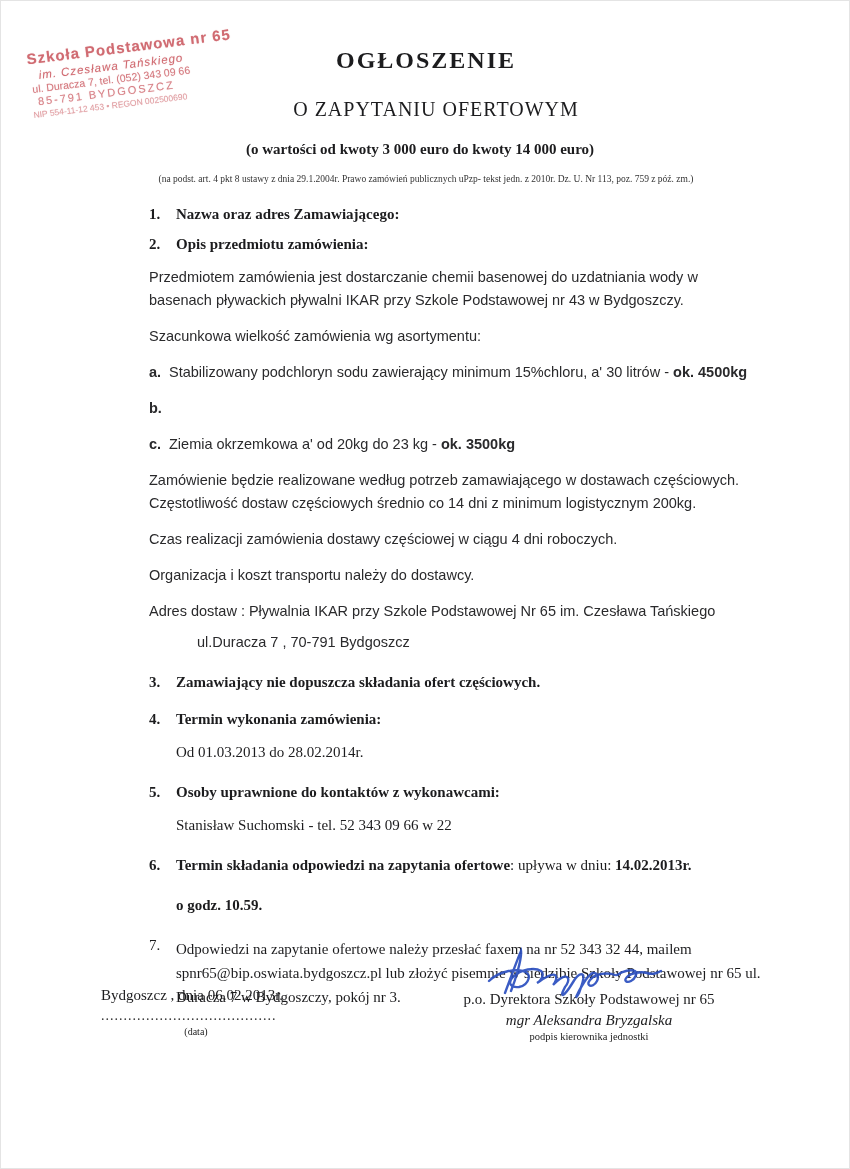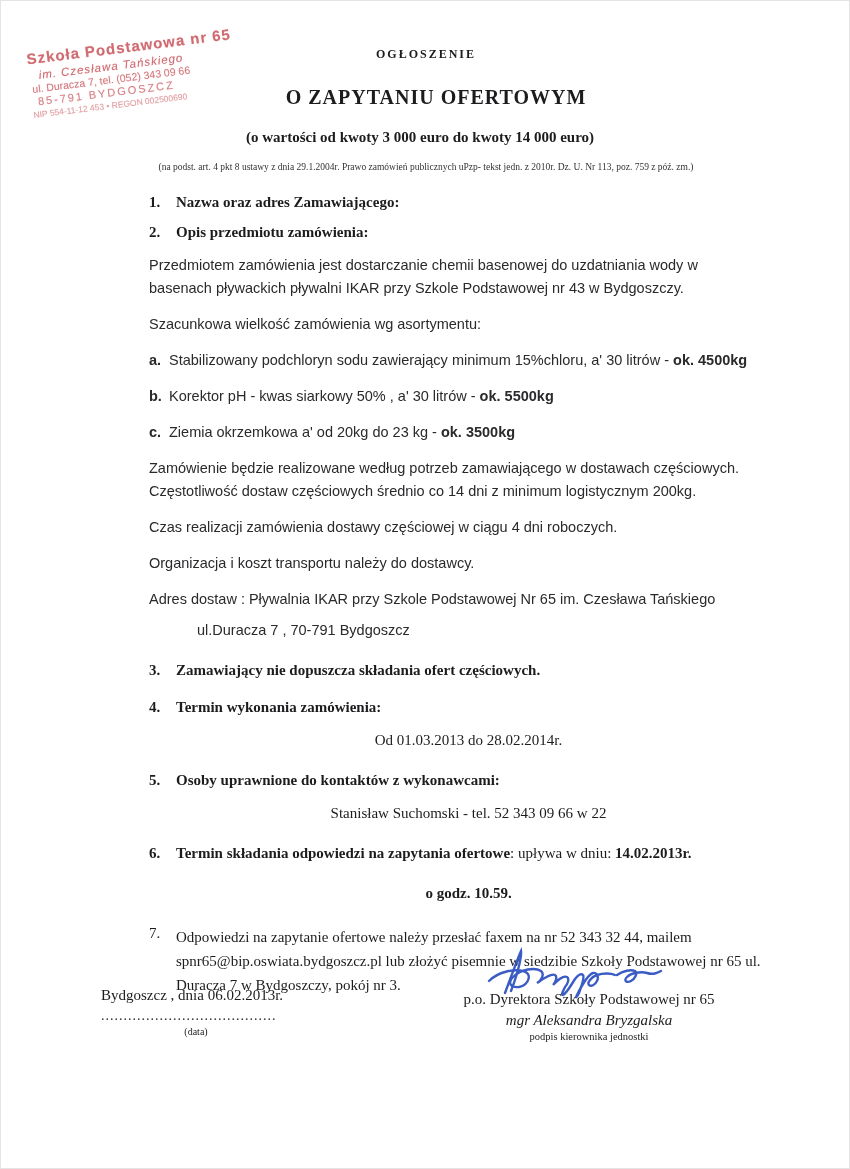--- a/index.html
+++ b/index.html
@@ -27,32 +27,32 @@
     user-select:none;
   }
   .stamp .s1{font-size:15px;font-weight:bold;letter-spacing:1px;white-space:nowrap;}
   .stamp .s2{font-size:11.5px;font-style:italic;letter-spacing:1px;margin-left:10px;white-space:nowrap;}
   .stamp .s3{font-size:10.5px;margin-left:2px;white-space:nowrap;opacity:.9;}
   .stamp .s4{font-size:11px;letter-spacing:2px;margin-left:6px;white-space:nowrap;opacity:.85;}
   .stamp .s5{font-size:8.5px;margin-left:0;white-space:nowrap;opacity:.65;}
 
   
   .header{padding-top:46px;text-align:center;}
-  .title1{font-size:12px;font-weight:bold;letter-spacing:2px;margin:0 0 24px 0;}
-  .title2{font-size:20px;font-weight:bold;letter-spacing:1px;margin:0 0 20px 0;padding-left:20px;}
+  .title1{font-size:24px;font-weight:bold;letter-spacing:2px;margin:0 0 24px 0;}
+  .title2{font-size:20px;font-weight:normal;letter-spacing:1px;margin:0 0 20px 0;padding-left:20px;}
   .subtitle{font-size:15px;font-weight:bold;margin:0 12px 16px 0;}
   .legal{font-size:9.5px;color:#333;margin:0 0 22px 0;}
 
   
   .content{width:612px;margin-left:148px;}
   .sec{display:flex;margin-bottom:13px;}
   .sec .num{width:27px;flex:0 0 27px;font-weight:bold;font-size:15px;}
   .sec .sec-heading{font-weight:bold;font-size:15px;}
   .serif-body{font-family:"Liberation Serif",serif;font-size:15px;line-height:23px;margin:0 0 14px 0;}
-  .indent{margin-left:27px;text-align:center;}
+  .indent{margin-left:27px;}
   .sans{font-family:"Liberation Sans",sans-serif;font-size:14.5px;line-height:23px;color:#2a2a2c;}
   .para{margin:0 0 13px 0;}
   .list-item{display:flex;margin:0 0 13px 0;}
   .list-item .letter{width:20px;flex:0 0 20px;font-weight:bold;}
   .qty{font-weight:bold;}
   .addr2{margin-left:48px;}
   .b{font-weight:bold;}
   .sec7-body{font-size:15px;line-height:24px;}
   .mb-lg{margin-bottom:20px;}
   .mb-sm{margin-bottom:8px;}
@@ -101,21 +101,20 @@
     </div>
     <p class="sans para">Przedmiotem zamówienia jest dostarczanie chemii basenowej do uzdatniania wody w basenach pływackich pływalni IKAR przy Szkole Podstawowej nr 43 w Bydgoszczy.</p>
     <p class="sans para">Szacunkowa wielkość zamówienia wg asortymentu:</p>
 
     <div class="sans list-item">
       <span class="letter">a.</span>
       <span><span>Stabilizowany podchloryn sodu zawierający minimum 15%chloru, a' 30 litrów  - </span><span class="qty">ok. 4500kg</span></span>
     </div>
     <div class="sans list-item">
       <span class="letter">b.</span>
-      <span><span>Korektor pH - kwas siarkowy 50% , a' 30 litrów - </span><span class="qty">ok. 5500kg</span></span>
     </div>
     <div class="sans list-item">
       <span class="letter">c.</span>
       <span><span>Ziemia okrzemkowa  a' od 20kg do 23 kg  - </span><span class="qty">ok. 3500kg</span></span>
     </div>
 
     <p class="sans para">Zamówienie będzie realizowane według potrzeb zamawiającego w dostawach częściowych. Częstotliwość dostaw częściowych średnio co 14 dni  z minimum logistycznym 200kg.</p>
     <p class="sans para">Czas realizacji zamówienia dostawy częściowej w ciągu 4 dni roboczych.</p>
     <p class="sans para">Organizacja i koszt transportu należy do dostawcy.</p>
     <p class="sans mb-sm" style="margin-top:0;">Adres dostaw : Pływalnia IKAR przy Szkole Podstawowej Nr 65 im. Czesława Tańskiego</p>

